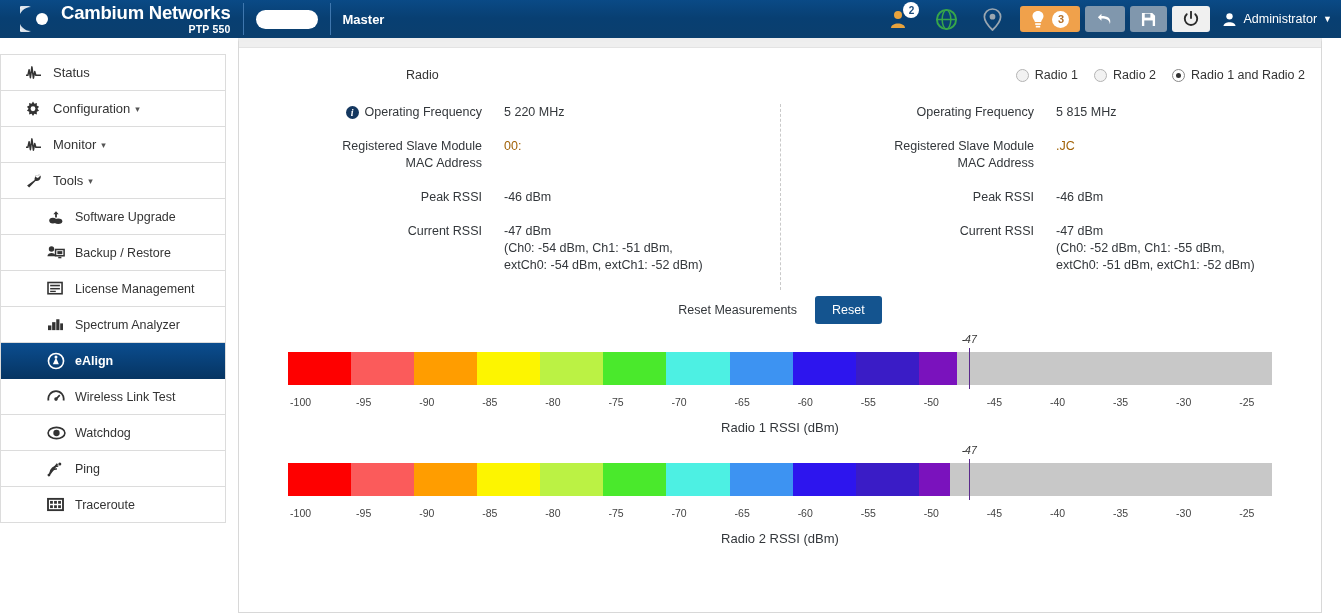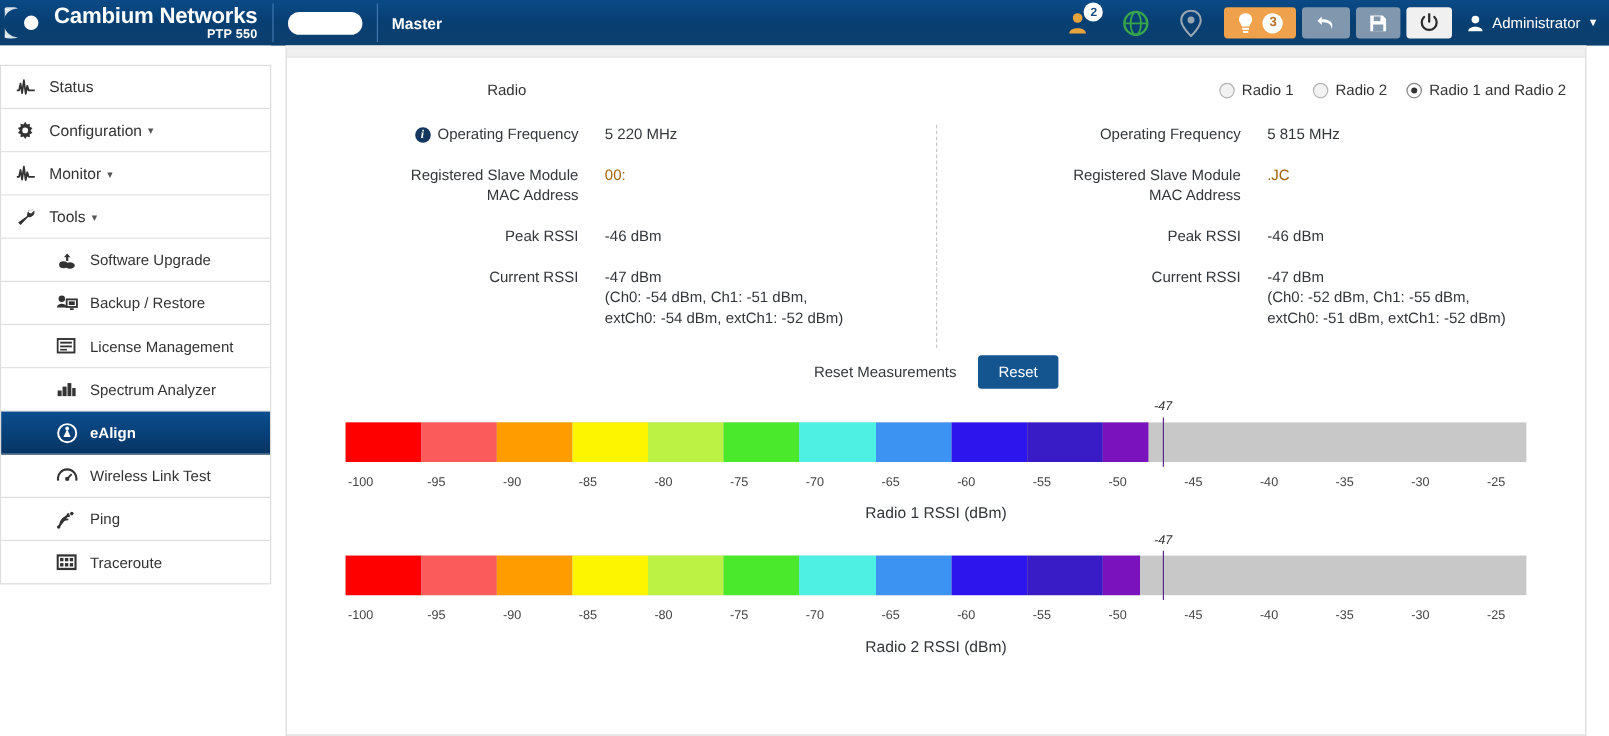--- a/index.html
+++ b/index.html
@@ -9,21 +9,21 @@
     background: #ffffff;
     overflow: hidden;
   }
 
   
   #header {
     position: absolute; left: 0; top: 0; width: 1341px; height: 38px;
     background: linear-gradient(to bottom, #0a4a86 0%, #083f72 48%, #0b3f6e 100%);
     display: flex; align-items: center;
   }
-  .brand { display: flex; align-items: center; padding-left: 4px; height: 38px; }
+  .brand { display: flex; align-items: center; padding-left: 20px; height: 38px; }
   .brand-logo { width: 34px; height: 26px; position: relative; margin-right: 7px; flex: none; }
   .brand-txt { color: #fff; line-height: 1; }
   .brand-name { font-size: 18.5px; font-weight: bold; letter-spacing: -0.2px; }
   .brand-model { font-size: 10.5px; font-weight: bold; text-align: right; margin-top: 1px; letter-spacing: 0.2px;}
   .vsep { width: 1px; height: 32px; background: #3f77ae; margin: 0 12px; flex: none; }
   .pill-blank {
     width: 62px; height: 19px; background: #fff; border-radius: 10px;
   }
   .mode-label { color: #ffffff; font-size: 13px; font-weight: bold; }
   .hdr-right { margin-left: auto; display: flex; align-items: center; padding-right: 9px; gap: 0px; }
@@ -52,21 +52,21 @@
 
   
   #sidebar {
     position: absolute; left: 0; top: 38px; width: 226px; bottom: 0;
     background: #fff; padding: 16px 0 0 0;
   }
   .side-list { border: 1px solid #dcdcdc; border-bottom: none; }
   .side-item {
     height: 36px; display: flex; align-items: center;
     border-bottom: 1px solid #dcdcdc; font-size: 13px; color: #333;
-    padding-left: 12px; cursor: pointer; background: #fff;
+    padding-left: 24px; cursor: pointer; background: #fff;
   }
   .side-item.sub { padding-left: 46px; font-size: 12.5px; }
   .side-item.active {
     background: linear-gradient(to bottom, #0b4d8f, #063563);
     color: #fff; font-weight: bold; border-bottom-color: #063563;
   }
   .side-ico { width: 22px; display: flex; align-items: center; justify-content: flex-start; flex: none; }
   .side-lbl { margin-left: 6px; }
   .caret { margin-left: 5px; font-size: 9px; color: #555; }
 
@@ -320,20 +320,29 @@
       </div>
       <div class="side-item sub">
         <span class="side-ico">
           <svg width="18" height="17" viewBox="0 0 20 19">
             <path d="M1.6 14 A8.6 8.6 0 1 1 18.4 14" fill="none" stroke="#333" stroke-width="2"></path>
             <circle cx="10" cy="12.4" r="2" fill="#333"></circle>
             <line x1="10" y1="12.4" x2="14.2" y2="8" stroke="#333" stroke-width="1.8"></line>
           </svg>
         </span>
         <span class="side-lbl">Wireless Link Test</span>
+      </div>
+      <div class="side-item sub">
+        <span class="side-ico">
+          <svg width="19" height="14" viewBox="0 0 21 15">
+            <ellipse cx="10.5" cy="7.5" rx="9.3" ry="6.2" fill="none" stroke="#333" stroke-width="1.8"></ellipse>
+            <circle cx="10.5" cy="7.5" r="3.5" fill="#333"></circle>
+          </svg>
+        </span>
+        <span class="side-lbl">Watchdog</span>
       </div>
       <div class="side-item sub">
         <span class="side-ico">
           <svg width="17" height="16" viewBox="0 0 18 17">
             <path d="M2 15 L11 3" stroke="#333" stroke-width="1.8"></path>
             <path d="M4.5 11 A6 6 0 0 1 10.5 8.5" fill="none" stroke="#333" stroke-width="1.6"></path>
             <path d="M3 13.5 A9 9 0 0 1 12 5.2" fill="none" stroke="#333" stroke-width="1.6"></path>
             <circle cx="13.6" cy="3.2" r="1.6" fill="#333"></circle>
             <circle cx="2" cy="15" r="1.5" fill="#333"></circle>
           </svg>

